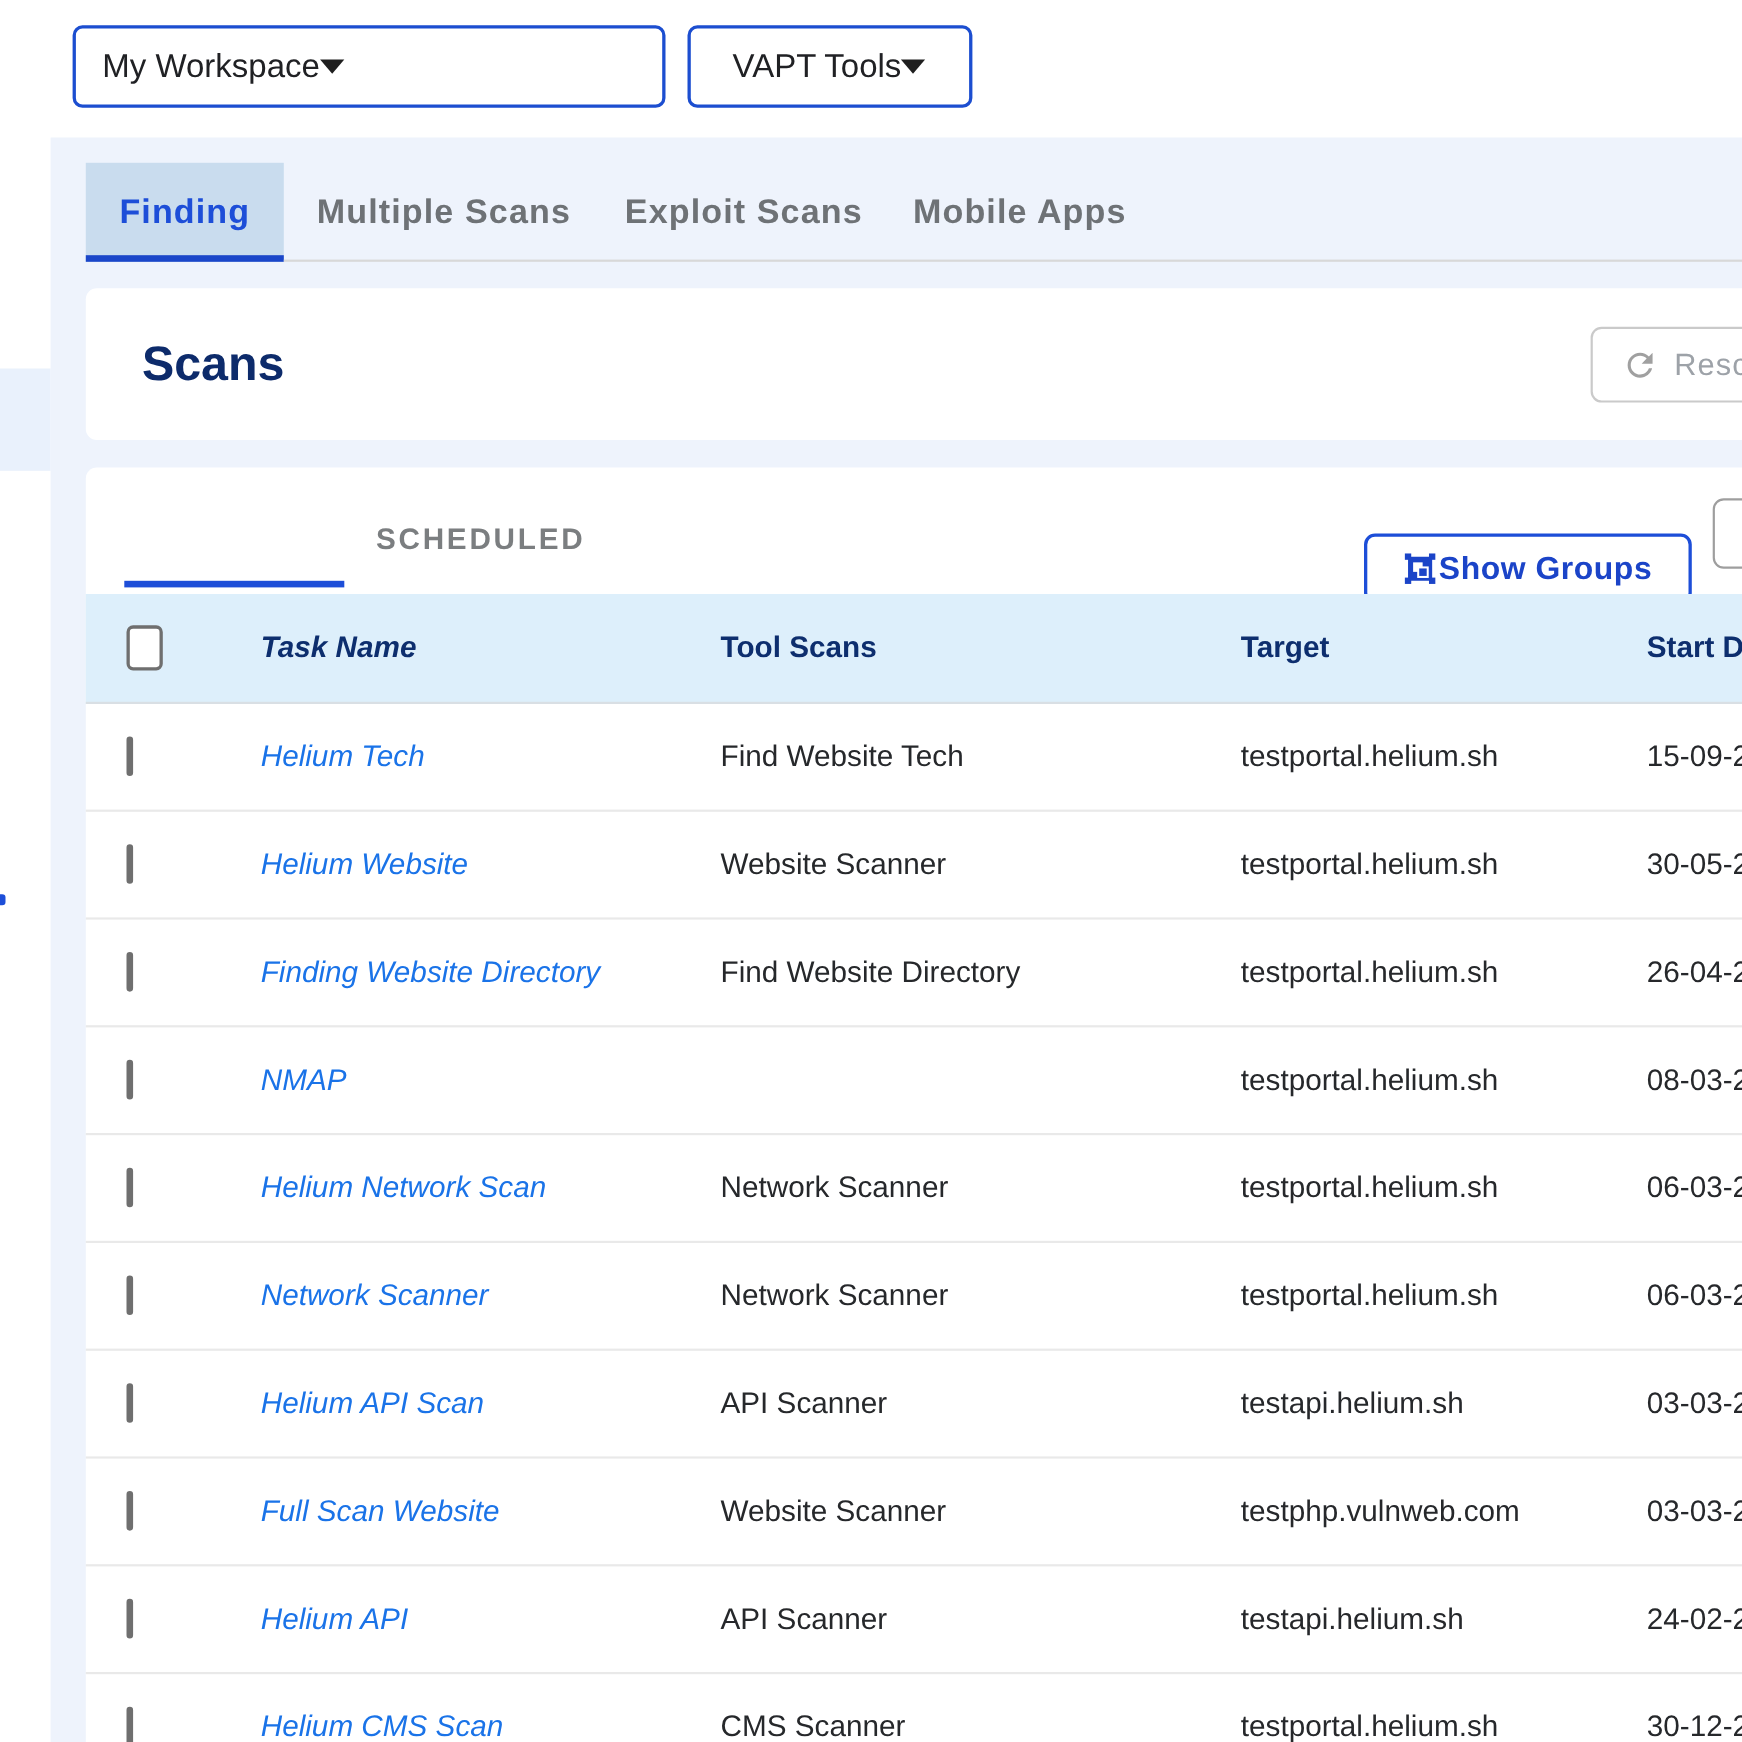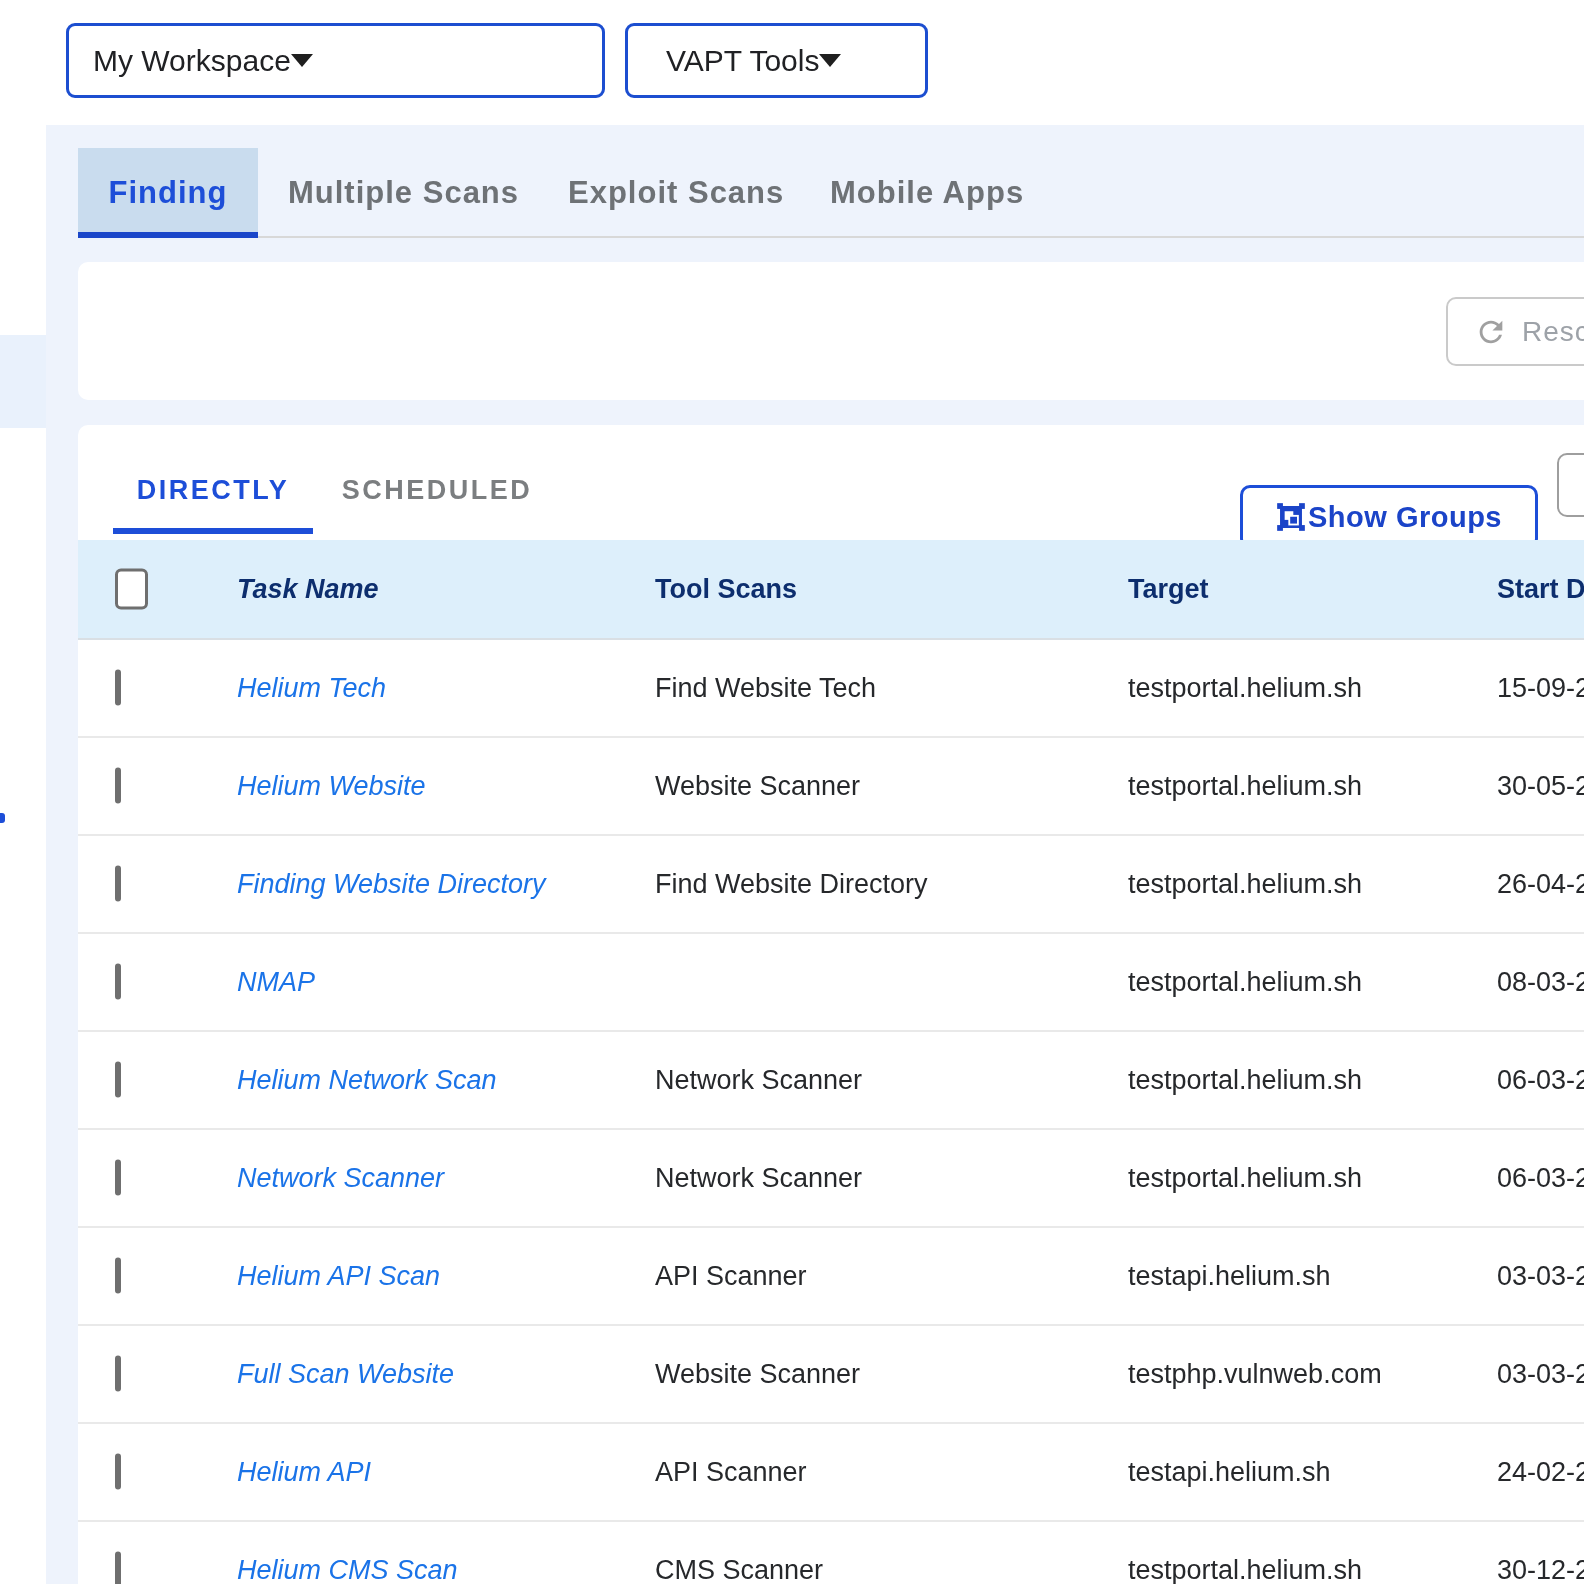--- a/index.html
+++ b/index.html
@@ -15,21 +15,21 @@
   .select-box{
     height:75px;border:3px solid #1c4ed0;border-radius:9px;background:#fff;
     display:flex;align-items:center;justify-content:flex-start;
     box-sizing:border-box;font-size:30px;color:#202124;cursor:pointer;
   }
   .select-box .caret{
     width:0;height:0;border-left:11px solid transparent;border-right:11px solid transparent;
     border-top:13px solid #1f1f1f;flex:0 0 auto;
   }
   #workspace-select{left:66px;top:23px;width:539px;padding:0 28px 0 24px;}
-  #tools-select{left:625px;top:23px;width:303px;padding:0 30px 0 38px;}
+  #tools-select{left:625px;top:23px;width:259px;padding:0 30px 0 38px;}
 
   
   .content-bg{left:46px;top:125px;width:1538px;height:1459px;background:#eef3fc;}
   .left-block{left:0;top:335px;width:46px;height:93px;background:#e9f1fc;}
   .left-dot{left:0;top:813px;width:5px;height:10px;background:#1d4ed8;border-radius:0 3px 3px 0;}
 
   
   .main-tab{height:90px;top:148px;display:flex;align-items:center;justify-content:center;
     font-size:31px;font-weight:600;letter-spacing:1px;color:#6e7276;cursor:pointer;}
   .main-tab.active{left:78px;width:180px;background:#c9dcee;color:#1d4ed8;}
@@ -91,31 +91,31 @@
 <div class="abs left-dot"></div>
 
 <div class="abs main-tab active">Finding</div>
 <div class="abs main-tab" style="left:288px;">Multiple Scans</div>
 <div class="abs main-tab" style="left:568px;">Exploit Scans</div>
 <div class="abs main-tab" style="left:830px;">Mobile Apps</div>
 <div class="abs tab-underline"></div>
 <div class="abs tab-grayline"></div>
 
 <div class="abs scans-card">
+  <div class="abs scans-title">Scans</div>
   <div class="abs rescan-btn">
     <svg width="34" height="34" viewBox="0 0 24 24">
       <path fill="#a0a0a0" d="M17.65 6.35C16.2 4.9 14.21 4 12 4c-4.42 0-7.99 3.58-8 8s3.57 8 8 8c3.73 0 6.84-2.55 7.73-6h-2.08c-.82 2.33-3.04 4-5.65 4-3.31 0-6-2.69-6-6s2.69-6 6-6c1.66 0 3.14.69 4.22 1.78L13 11h7V4l-2.35 2.35z"></path>
     </svg>
     <span>Rescan</span>
   </div>
 </div>
 
 <div class="abs table-card">
 
-  <div class="abs view-tab active">DIRECTLY</div>
   <div class="abs view-tab inactive">SCHEDULED</div>
   <div class="abs view-underline"></div>
 
   <div class="abs show-groups-btn">
     <svg width="30" height="30" viewBox="0 0 26 26">
       <rect x="1" y="1" width="5" height="5" fill="#1b44c8"></rect>
       <rect x="20" y="1" width="5" height="5" fill="#1b44c8"></rect>
       <rect x="1" y="20" width="5" height="5" fill="#1b44c8"></rect>
       <rect x="20" y="20" width="5" height="5" fill="#1b44c8"></rect>
       <rect x="3.5" y="3.5" width="19" height="19" rx="2" fill="#1b44c8"></rect>

